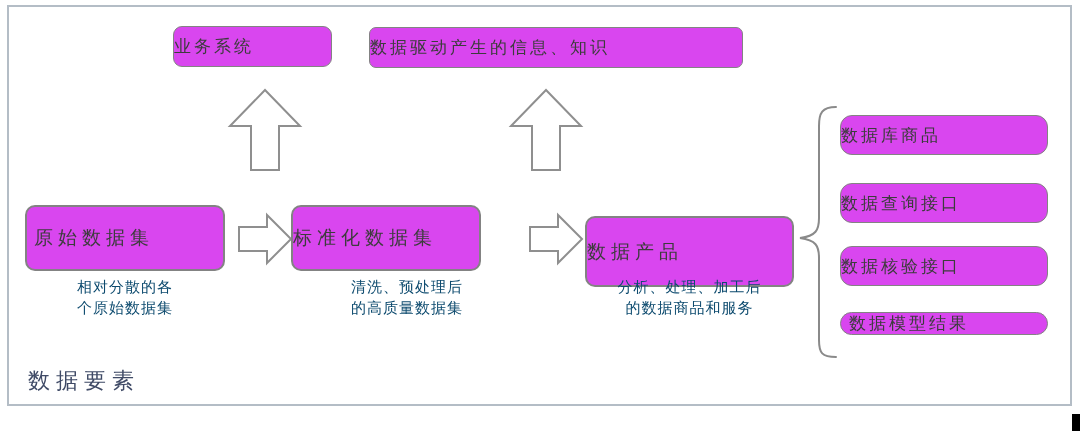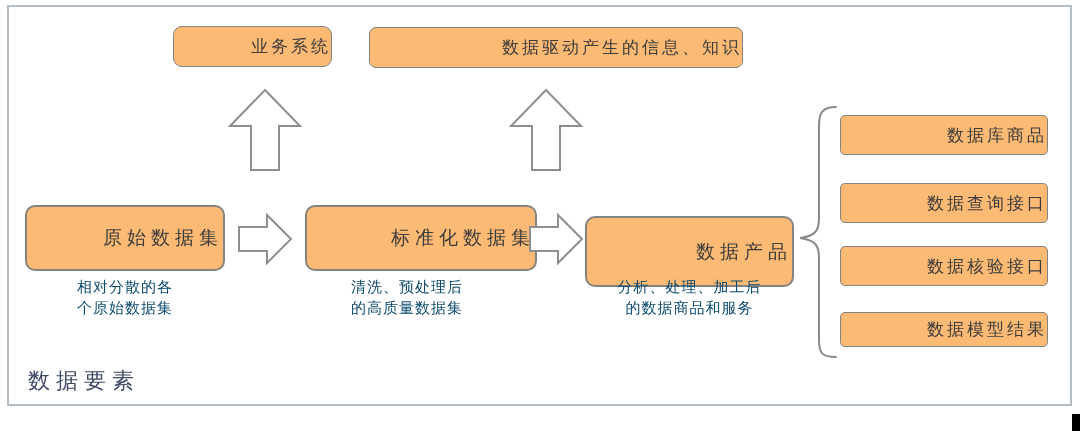--- a/index.html
+++ b/index.html
@@ -13,42 +13,42 @@
   }
   .frame {
     position: absolute;
     left: 7px; top: 5px;
     width: 1061px; height: 397px;
     border: 2px solid #b4bdc6;
     background: #ffffff;
   }
   .box {
     position: absolute;
-    background: #fdba74;
+    background: #d946ef;
     border: 2px solid #838383;
     border-radius: 10px;
     display: flex;
     align-items: center;
-    justify-content: flex-end;
+    justify-content: flex-start;
     color: #3c3c3c;
     box-sizing: border-box;
     white-space: nowrap;
   }
   .top-box {
     border-width: 1.5px;
     border-radius: 9px;
     font-size: 17px;
     letter-spacing: 3px;
   }
   .flow-box {
     font-size: 19px;
     letter-spacing: 5px;
   }
   .out-box {
-    border-radius: 5px;
+    border-radius: 12px;
     border-width: 1.5px;
     font-size: 17px;
     letter-spacing: 3px;
   }
   .caption {
     position: absolute;
     text-align: center;
     font-size: 15px;
     line-height: 21px;
     color: #0c4a6e;
@@ -92,21 +92,21 @@
   </svg>
 
   <div class="box flow-box" style="left:25px; top:205px; width:200px; height:66px;padding-left:7px;">
     <span>原始数据集</span>
   </div>
 
   <svg class="arrow-svg" style="left:237px; top:212px;" width="56" height="54" viewBox="0 0 56 54">
     <polygon points="2,15 30,15 30,3 54,27 30,51 30,39 2,39" fill="#ffffff" stroke="#8f8f8f" stroke-width="2" stroke-linejoin="miter"></polygon>
   </svg>
 
-  <div class="box flow-box" style="left:305px; top:205px; width:232px; height:66px;">
+  <div class="box flow-box" style="left:291px; top:205px; width:190px; height:66px;">
     <span>标准化数据集</span>
   </div>
 
   <svg class="arrow-svg" style="left:528px; top:212px;" width="56" height="54" viewBox="0 0 56 54">
     <polygon points="2,15 30,15 30,3 54,27 30,51 30,39 2,39" fill="#ffffff" stroke="#8f8f8f" stroke-width="2" stroke-linejoin="miter"></polygon>
   </svg>
 
   <div class="box flow-box" style="left:585px; top:205px; width:209px; height:71px;margin-top:11px;">
     <span>数据产品</span>
   </div>
@@ -130,21 +130,21 @@
 
   <div class="box out-box" style="left:840px; top:115px; width:208px; height:40px;">
     <span>数据库商品</span>
   </div>
   <div class="box out-box" style="left:840px; top:183px; width:208px; height:40px;">
     <span>数据查询接口</span>
   </div>
   <div class="box out-box" style="left:840px; top:246px; width:208px; height:40px;">
     <span>数据核验接口</span>
   </div>
-  <div class="box out-box" style="left:840px; top:312px; width:208px; height:35px;padding-left:8px;">
+  <div class="box out-box" style="left:840px; top:312px; width:208px; height:23px;padding-left:8px;">
     <span>数据模型结果</span>
   </div>
 
   <div class="footer-label">数据要素</div>
 
   <div class="corner-mark"></div>
 
 </div>
 
 </body></html>

